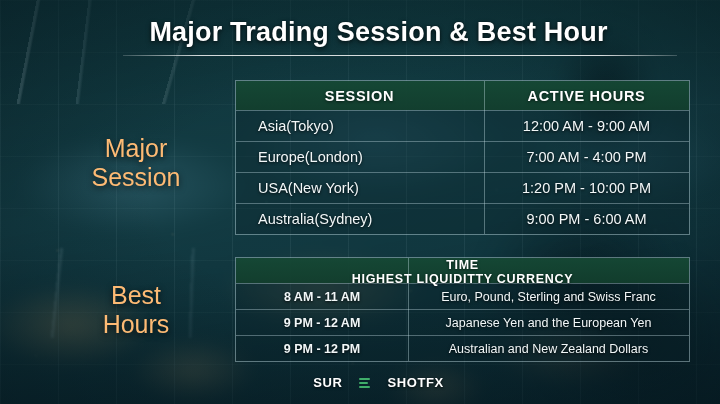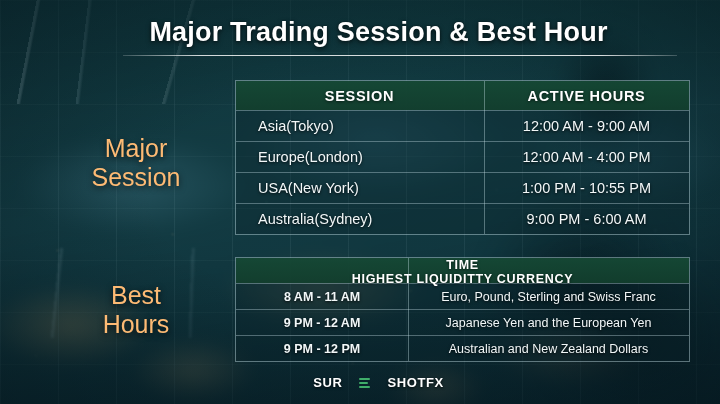--- a/index.html
+++ b/index.html
@@ -241,30 +241,30 @@
       <div class="c c2">
         <span class="cell-text">12:00 AM - 9:00 AM</span>
       </div>
     </div>
 
     <div class="row body-row">
       <div class="c c1">
         <span class="cell-text">Europe(London)</span>
       </div>
       <div class="c c2">
-        <span class="cell-text">12:00 AM - 4:00 PM</span>
+        <span class="cell-text">7:00 AM - 4:00 PM</span>
       </div>
     </div>
 
     <div class="row body-row">
       <div class="c c1">
         <span class="cell-text">USA(New York)</span>
       </div>
       <div class="c c2">
-        <span class="cell-text">1:00 PM - 10:55 PM</span>
+        <span class="cell-text">1:20 PM - 10:00 PM</span>
       </div>
     </div>
 
     <div class="row body-row">
       <div class="c c1">
         <span class="cell-text">Australia(Sydney)</span>
       </div>
       <div class="c c2">
         <span class="cell-text">9:00 PM - 6:00 AM</span>
       </div>

